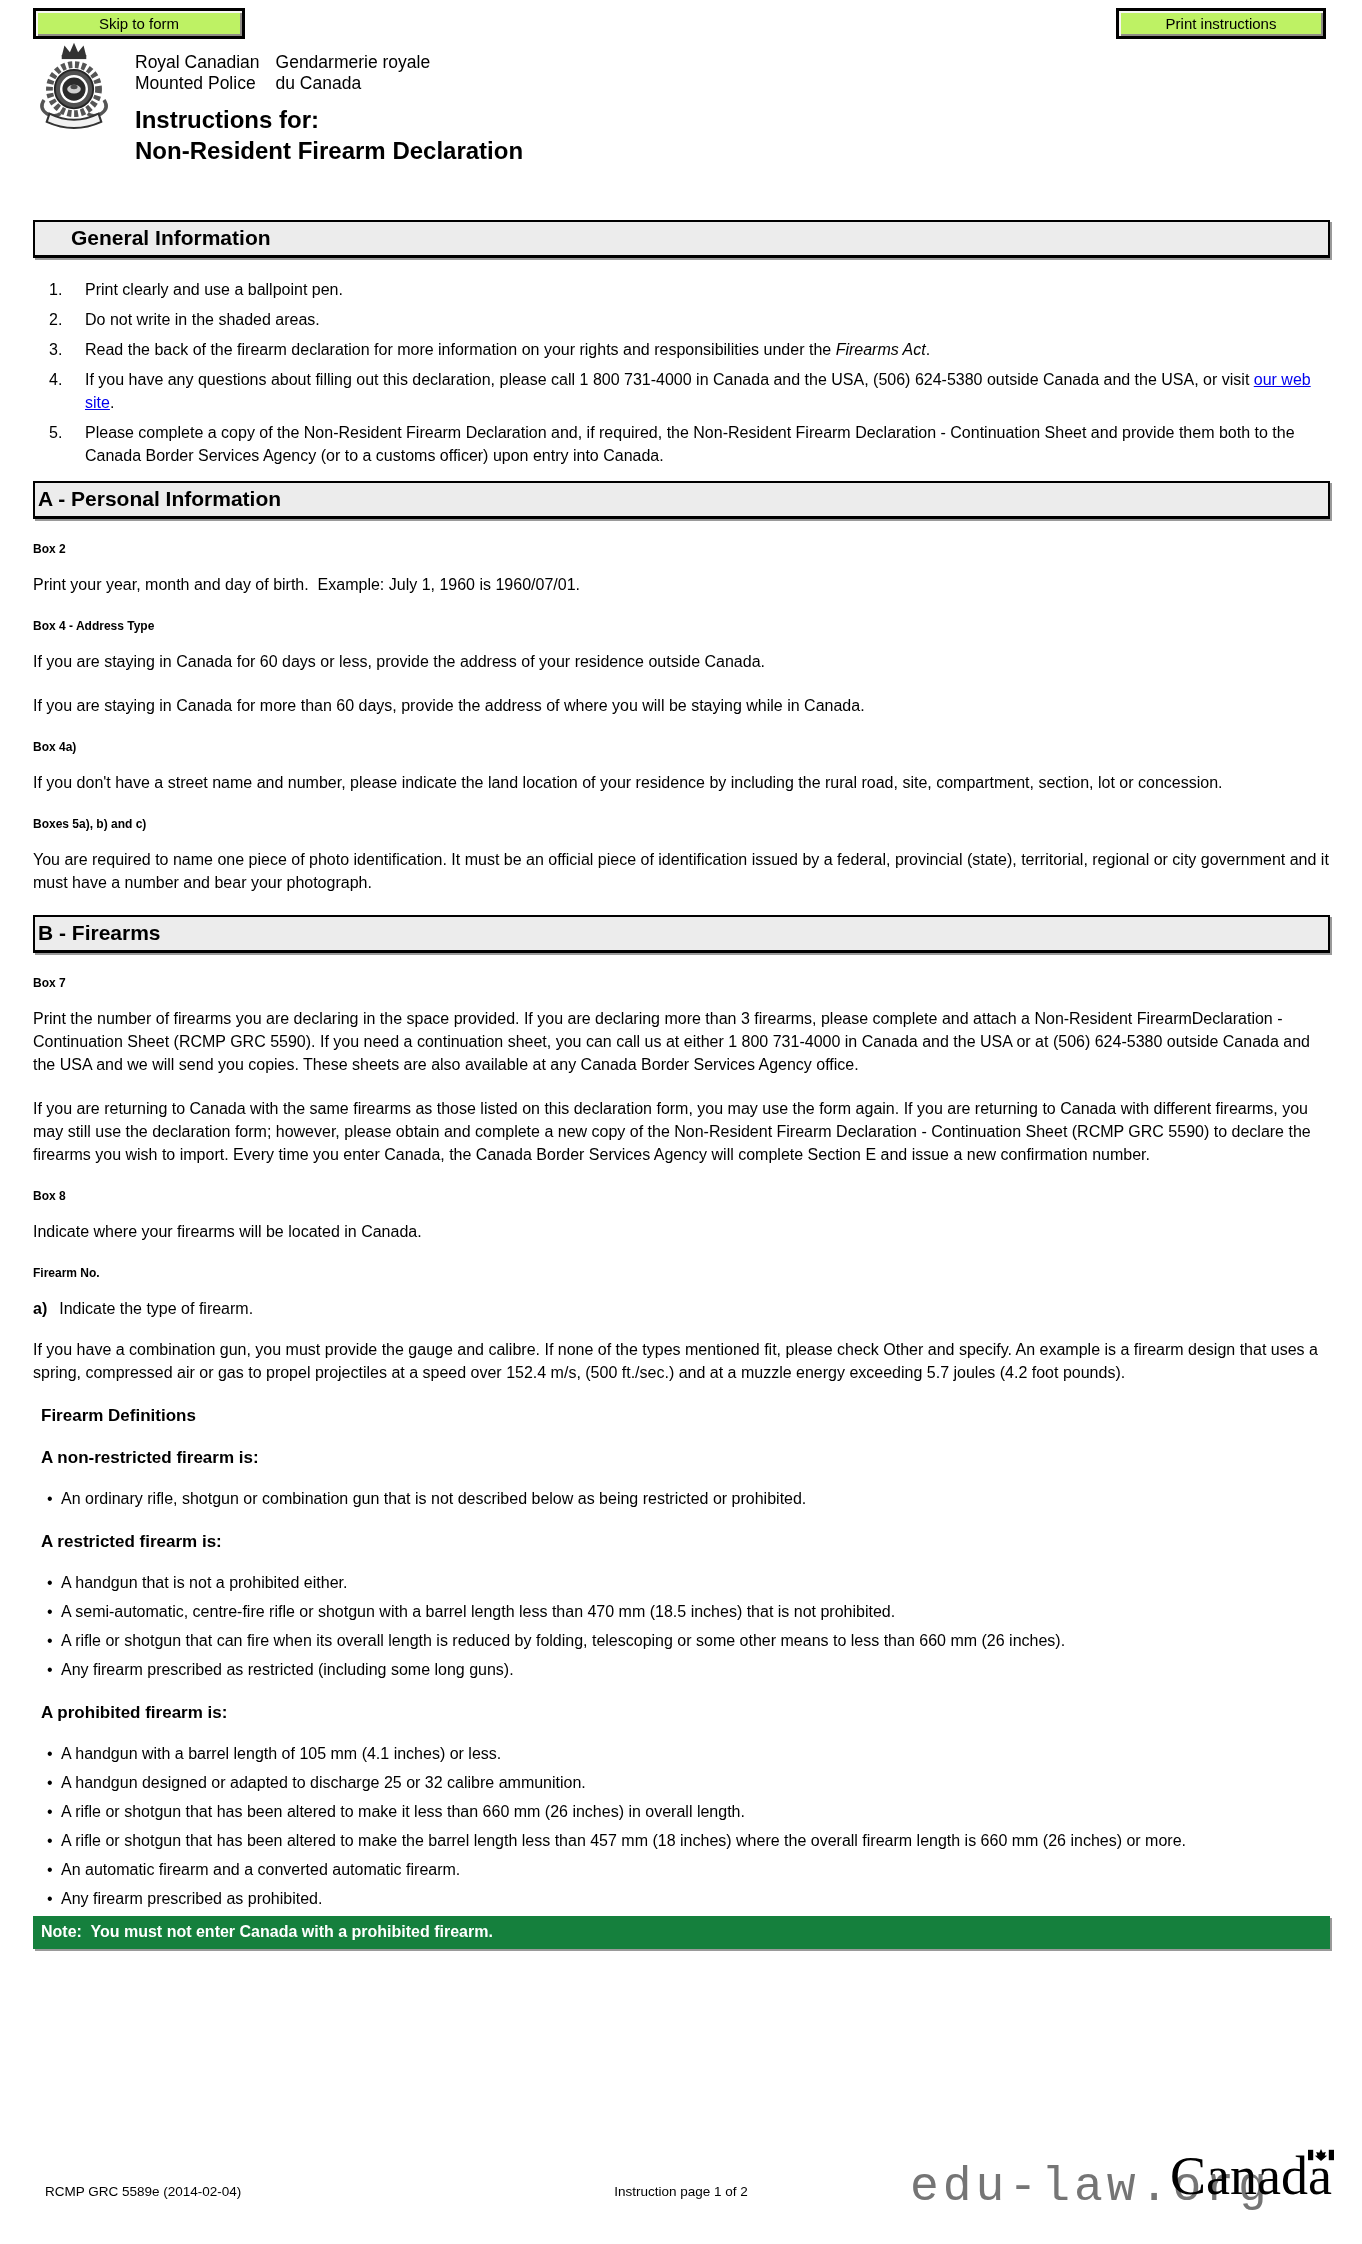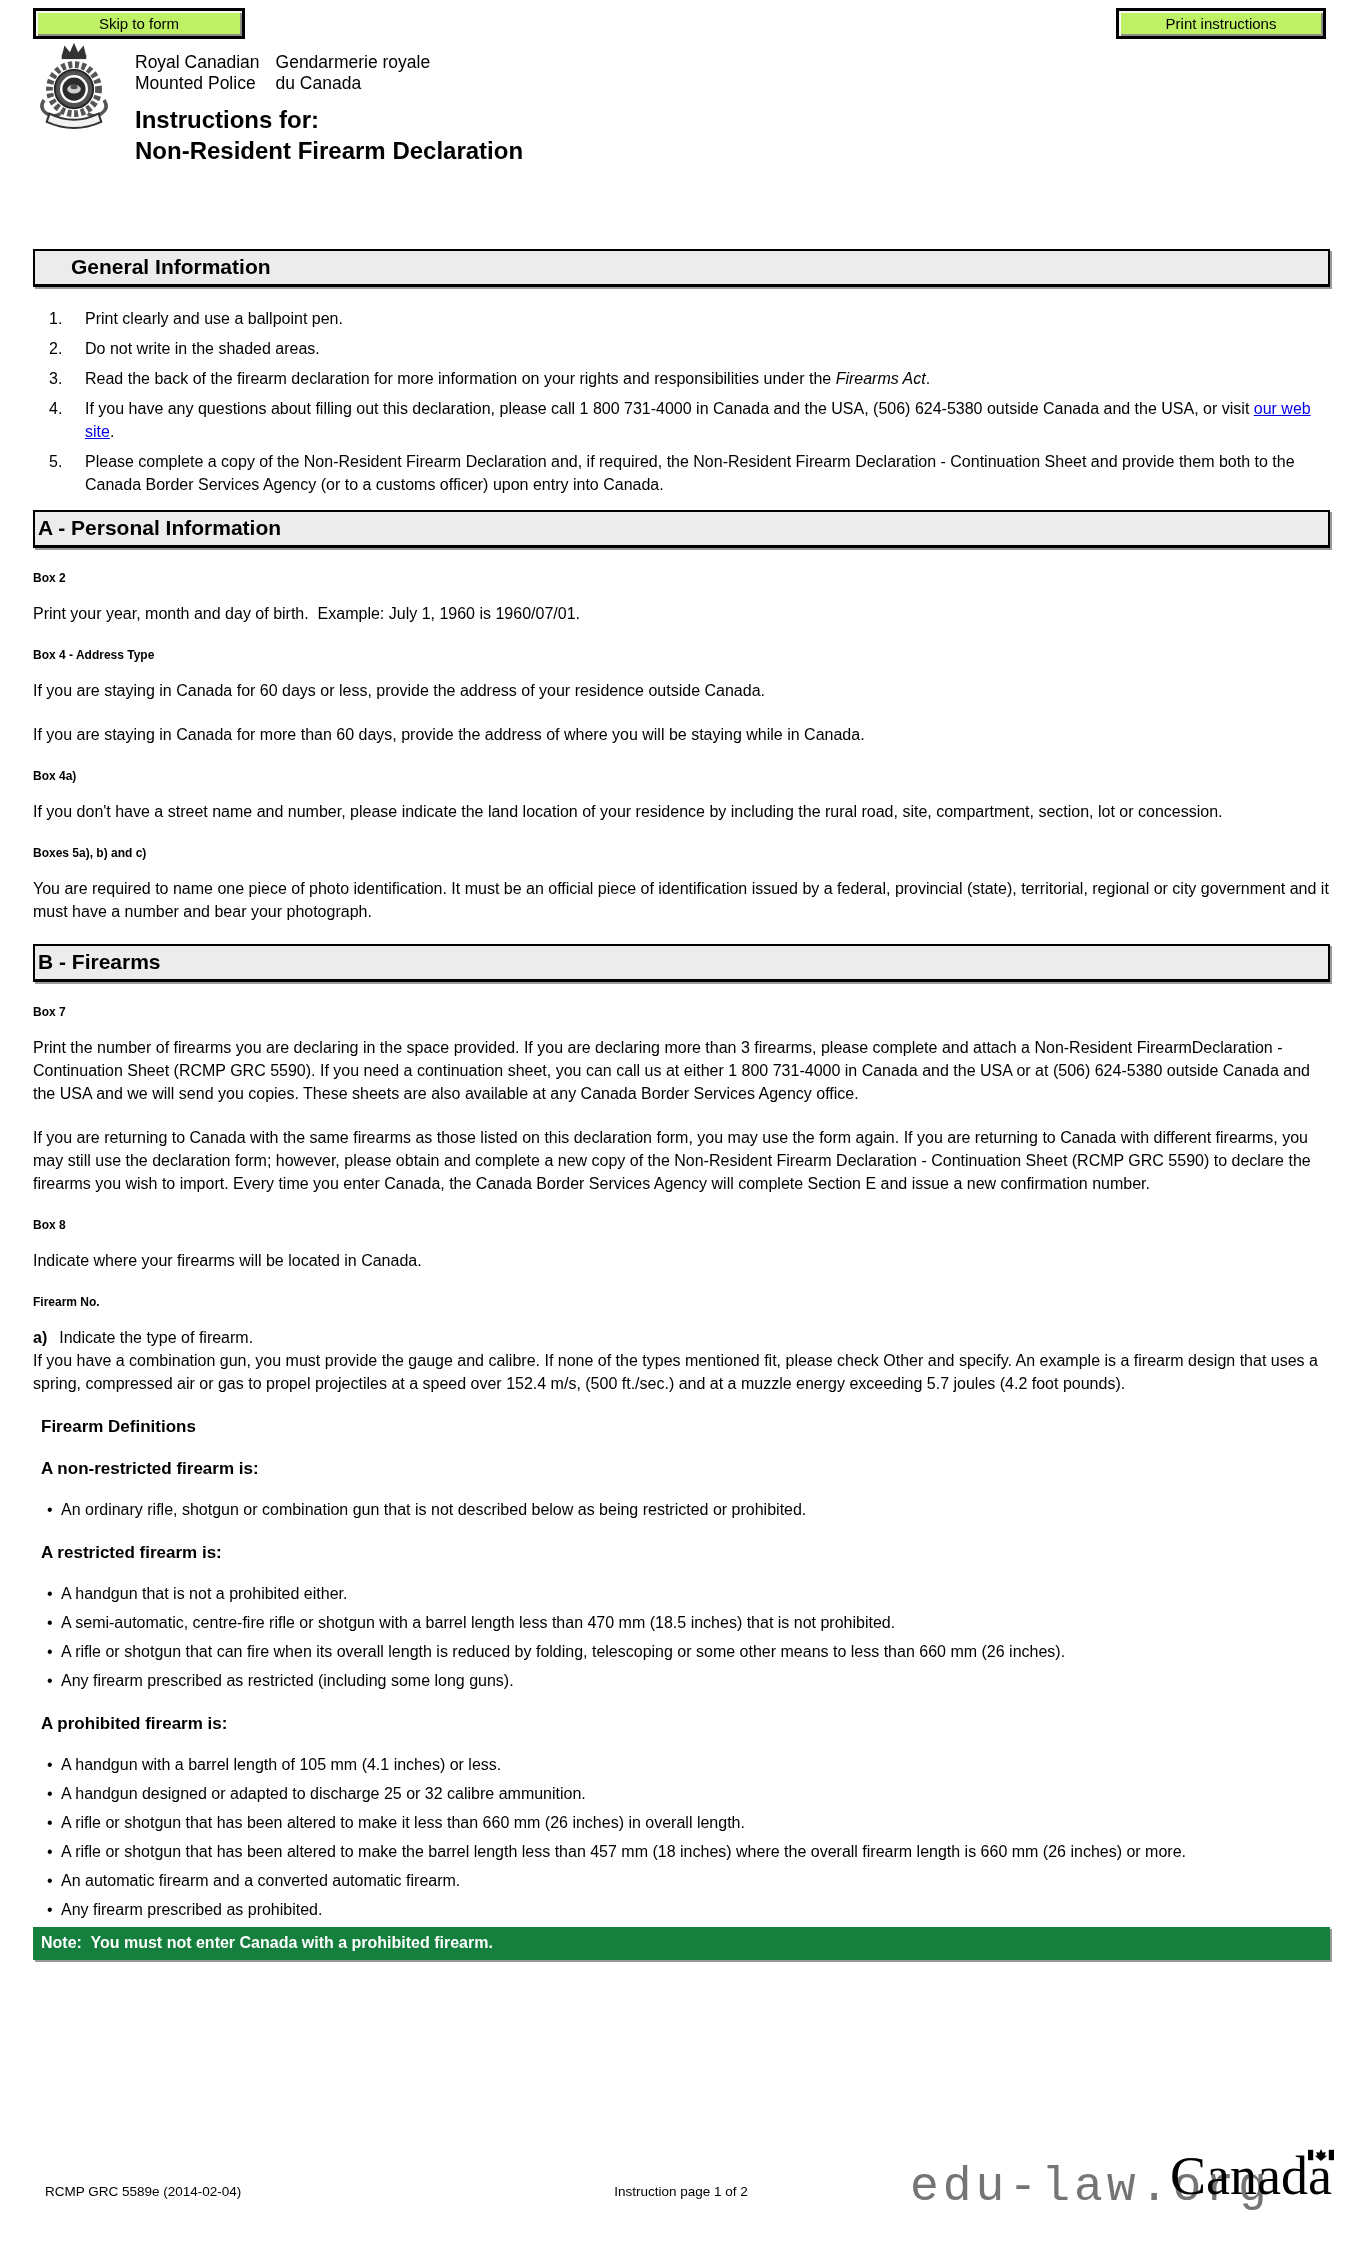--- a/index.html
+++ b/index.html
@@ -28,41 +28,41 @@
   .org-names { display:flex; gap:16px; font-size:17.5px; line-height:21px; }
   .doc-title { font-size:24px; font-weight:bold; line-height:31px; margin-top:10px; }
 
   
   .section-header {
     background:#ececec; border:2px solid #000; border-bottom-width:3px;
     box-shadow:2px 2px 0 #9a9a9a;
     font-size:21px; font-weight:bold; line-height:24px;
     padding:4px 6px 5px 3px; margin-top:14px;
   }
-  .section-header.first { margin-top:83px;padding-left:36px; }
+  .section-header.first { margin-top:54px;padding-left:36px; }
 
   
   .body-text { font-size:16px; line-height:23px; }
   .para { margin-bottom:21px; }
   .box-heading { font-size:12px; font-weight:bold; margin:23px 0 17px; }
   .def-heading { font-size:17px; font-weight:bold; margin:22px 8px 19px; }
   .prewrap { white-space:pre-wrap; }
 
   .num-list { margin:20px 0 4px 16px; }
   .num-item { display:flex; font-size:16px; line-height:23px; margin-bottom:7px; }
   .num-item .num { flex:0 0 36px; }
   .num-item .itxt { flex:1 1 auto; padding-right:4px; }
   a.weblink { color:#0000ee; text-decoration:underline; cursor:pointer; }
 
   .bullets { margin-bottom:4px; }
   .bullet-item { display:flex; font-size:16px; line-height:23px; margin-bottom:6px; padding-left:14px; }
   .bullet-dot { flex:0 0 14px; }
   .bullet-text { flex:1 1 auto; }
 
-  .alpha-item { font-size:16px; line-height:23px; }
+  .alpha-item { font-size:16px; line-height:23px; margin-bottom:18px; }
   .alpha-item b { margin-right:12px; }
 
   .note-bar {
     background:#15803d; color:#fff; font-weight:bold; font-size:16px;
     padding:7px 8px 8px; margin-top:0; box-shadow:2px 2px 0 #9a9a9a;
   }
 
   
   .footer-left  { position:absolute; left:45px;  top:2184px; font-size:13.5px; }
   .footer-center{ position:absolute; left:0; right:0; top:2184px; text-align:center; font-size:13.5px; }

